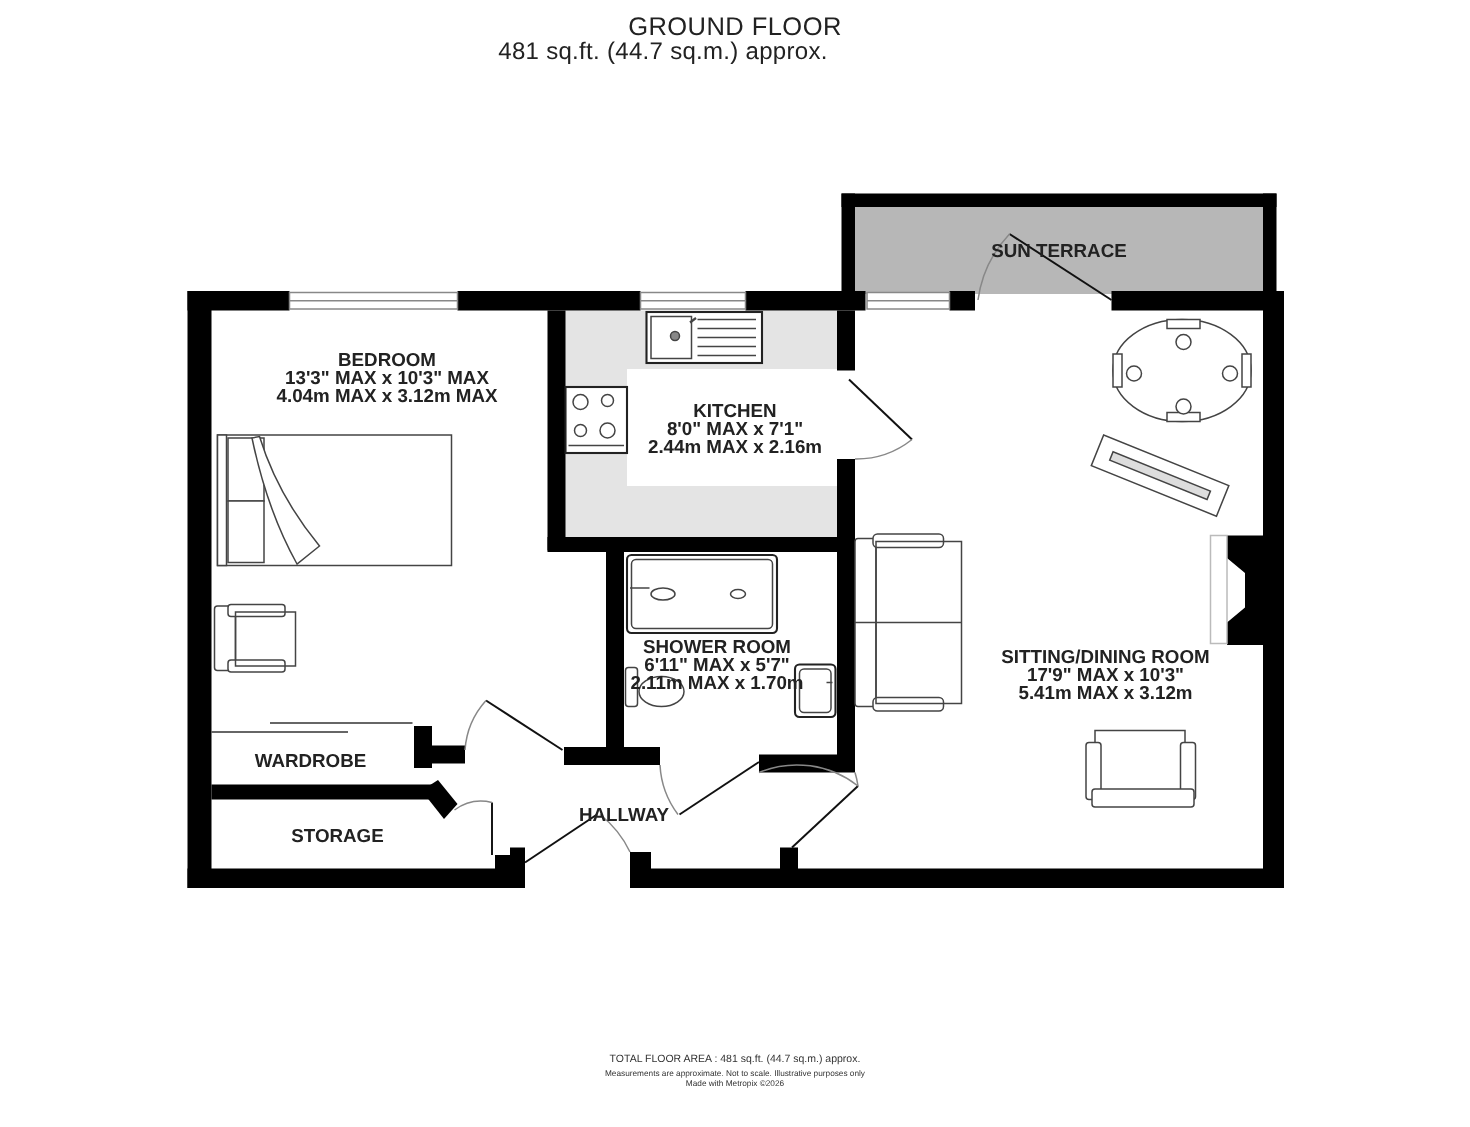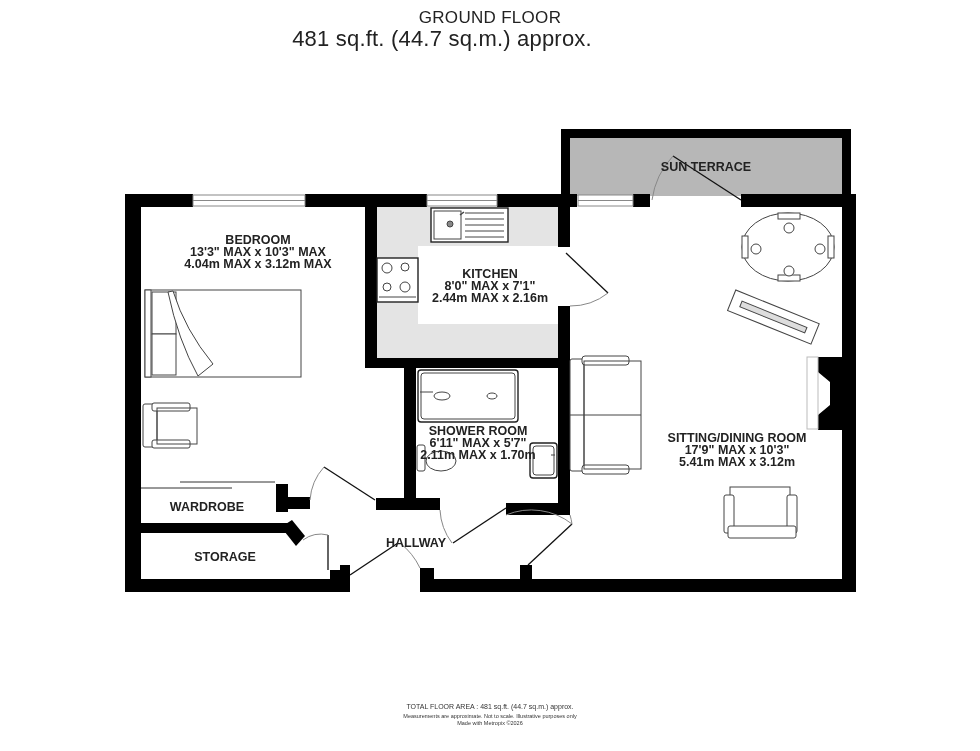--- a/index.html
+++ b/index.html
@@ -1,19 +1,19 @@
 <!DOCTYPE html>
 <html><head>
 <meta charset="utf-8">
 <style>
   html, body { margin: 0; padding: 0; background: #ffffff; }
   body { width: 980px; height: 751px; position: relative; overflow: hidden; font-family: "Liberation Sans", sans-serif; }
   .header { position: absolute; left: 0; width: 980px; text-align: center; color: #222; }
   .header .title { position: absolute; top: 8px; width: 980px; font-size: 17px; letter-spacing: 0.3px; }
-  .header .area { position: absolute; top: 26px; width: 884px; font-size: 22px; letter-spacing: 0.2px; }
+  .header .area { position: absolute; top: 26px; width: 884px; font-size: 16px; letter-spacing: 0.2px; }
   svg.plan { position: absolute; left: 0; top: 0; }
   .lbl { font-family: "Liberation Sans", sans-serif; font-weight: bold; font-size: 12.5px; fill: #222; text-anchor: middle; }
   .footer { position: absolute; left: 0; width: 980px; text-align: center; color: #333; }
   .footer .total { position: absolute; top: 703px; width: 980px; font-size: 7px; }
   .footer .disc { position: absolute; top: 713px; width: 980px; font-size: 5.5px; }
   .footer .made { position: absolute; top: 720px; width: 980px; font-size: 5.5px; }
 </style>
 </head>
 <body>
 

